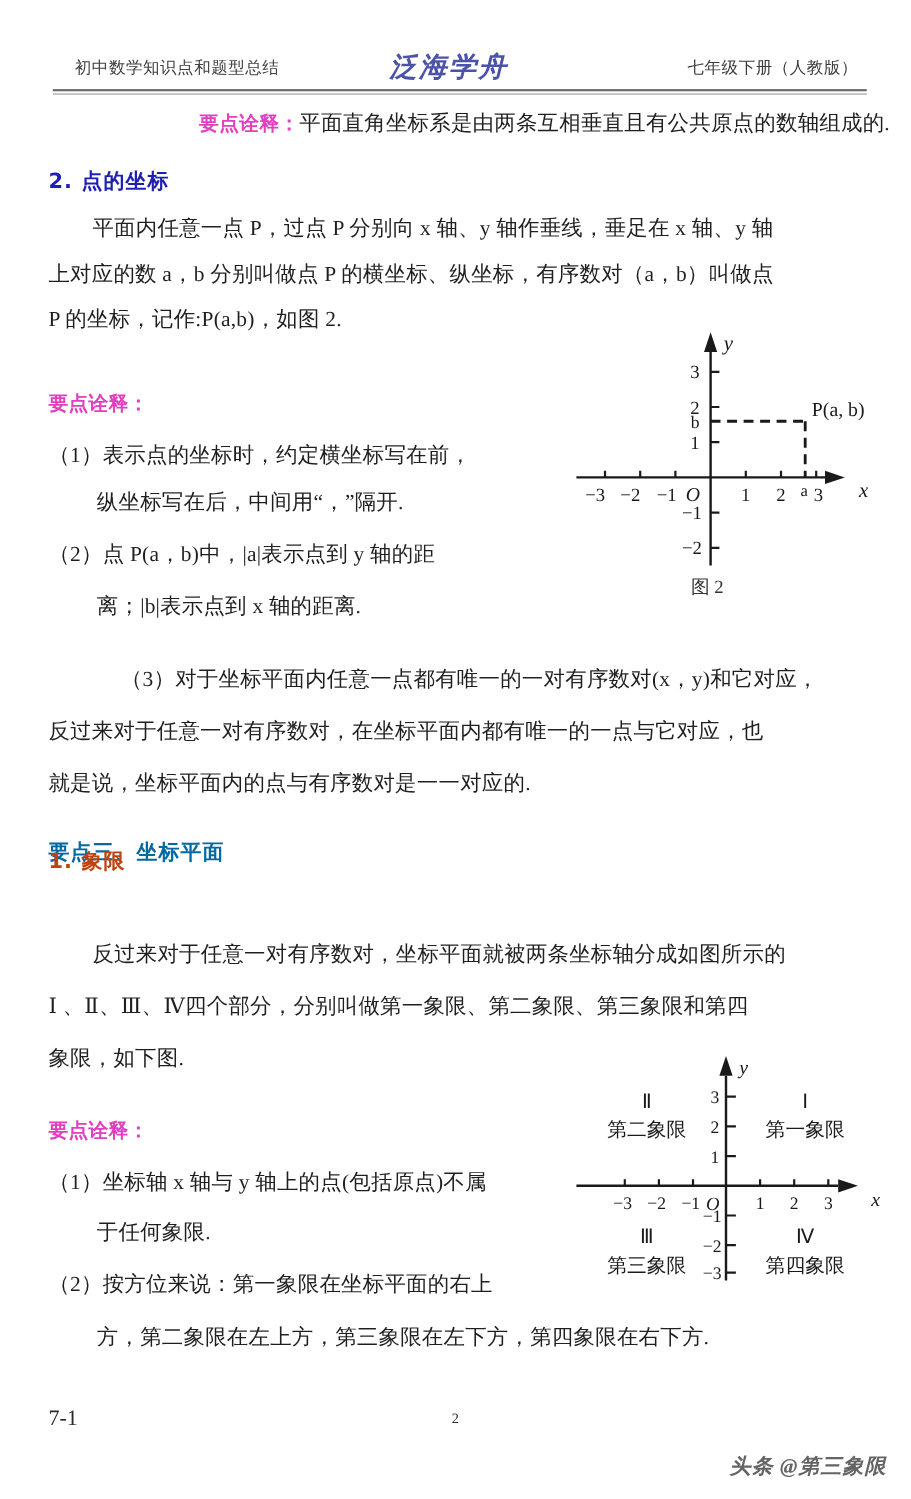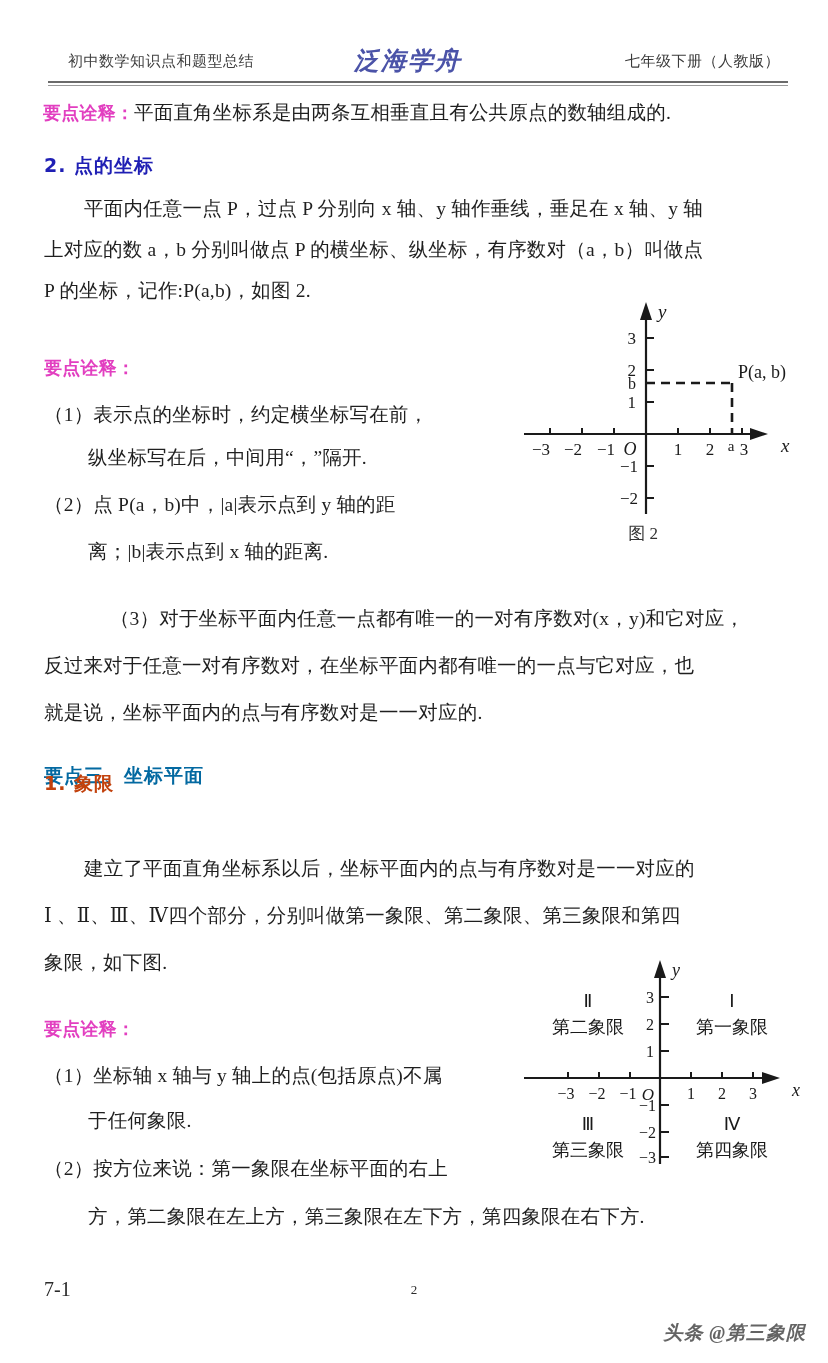--- a/index.html
+++ b/index.html
@@ -43,21 +43,21 @@
 <div class="page">
 
   <div class="hdr">
     <div class="hdr-left">初中数学知识点和题型总结</div>
     <div class="hdr-logo" style="color: rgb(75, 83, 168);">泛海学舟</div>
     <div class="hdr-right">七年级下册（人教版）</div>
     <div class="hdr-rule"></div>
     <div class="hdr-rule2"></div>
   </div>
 
-  <div class="blk" style="left:43px;top:92px;width:750px;">
+  <div class="blk" style="left:59px;top:92px;width:750px;text-align:right;">
     <span class="kw" style="color: rgb(226, 63, 192);">要点诠释：</span><span>平面直角坐标系是由两条互相垂直且有公共原点的数轴组成的.</span>
   </div>
 
   <div class="blk h-blue" style="left: 44px; top: 145px; color: rgb(31, 31, 180);">2. 点的坐标</div>
 
   <div class="blk" style="left:44px;top:229px;width:752px;">上对应的数 a，b 分别叫做点 P 的横坐标、纵坐标，有序数对（a，b）叫做点</div>
   <div class="blk indent" style="left:44px;top:188px;width:752px;">平面内任意一点 P，过点 P 分别向 x 轴、y 轴作垂线，垂足在 x 轴、y 轴</div>
   <div class="blk" style="left:44px;top:270px;width:752px;">P 的坐标，记作:P(a,b)，如图 2.</div>
 
   <div class="blk kw" style="left: 44px; top: 347px; color: rgb(226, 63, 192);">要点诠释：</div>
@@ -67,21 +67,21 @@
   <div class="blk" style="left:44px;top:484px;width:470px;">（2）点 P(a，b)中，|a|表示点到 y 轴的距</div>
   <div class="blk" style="left:88px;top:531px;width:430px;">离；|b|表示点到 x 轴的距离.</div>
 
   <div class="blk" style="left:44px;top:598px;width:752px;text-indent:14px;text-align:center;">（3）对于坐标平面内任意一点都有唯一的一对有序数对(x，y)和它对应，</div>
   <div class="blk" style="left:44px;top:645px;width:752px;">反过来对于任意一对有序数对，在坐标平面内都有唯一的一点与它对应，也</div>
   <div class="blk" style="left:44px;top:692px;width:752px;">就是说，坐标平面内的点与有序数对是一一对应的.</div>
 
   <div class="blk h-orange" style="left: 44px; top: 755px; color: #0369a1;">要点三、坐标平面</div>
   <div class="blk h-blue" style="left: 44px; top: 763px; color: #c2410c;">1. 象限</div>
 
-  <div class="blk indent" style="left:44px;top:848px;width:752px;">建立了平面直角坐标系以后，坐标平面内的点与有序数对是一一对应的</div>
+  <div class="blk indent" style="left:44px;top:848px;width:752px;">反过来对于任意一对有序数对，坐标平面就被两条坐标轴分成如图所示的</div>
   <div class="blk" style="left:44px;top:895px;width:752px;">Ⅰ 、Ⅱ、Ⅲ、Ⅳ四个部分，分别叫做第一象限、第二象限、第三象限和第四</div>
   <div class="blk" style="left:44px;top:942px;width:752px;">象限，如下图.</div>
 
   <div class="blk kw" style="left: 44px; top: 1008px; color: rgb(226, 63, 192);">要点诠释：</div>
 
   <div class="blk" style="left:44px;top:1055px;width:490px;">（1）坐标轴 x 轴与 y 轴上的点(包括原点)不属</div>
   <div class="blk" style="left:88px;top:1100px;width:440px;">于任何象限.</div>
   <div class="blk" style="left:44px;top:1148px;width:490px;">（2）按方位来说：第一象限在坐标平面的右上</div>
   <div class="blk" style="left:88px;top:1196px;width:720px;">方，第二象限在左上方，第三象限在左下方，第四象限在右下方.</div>
 

